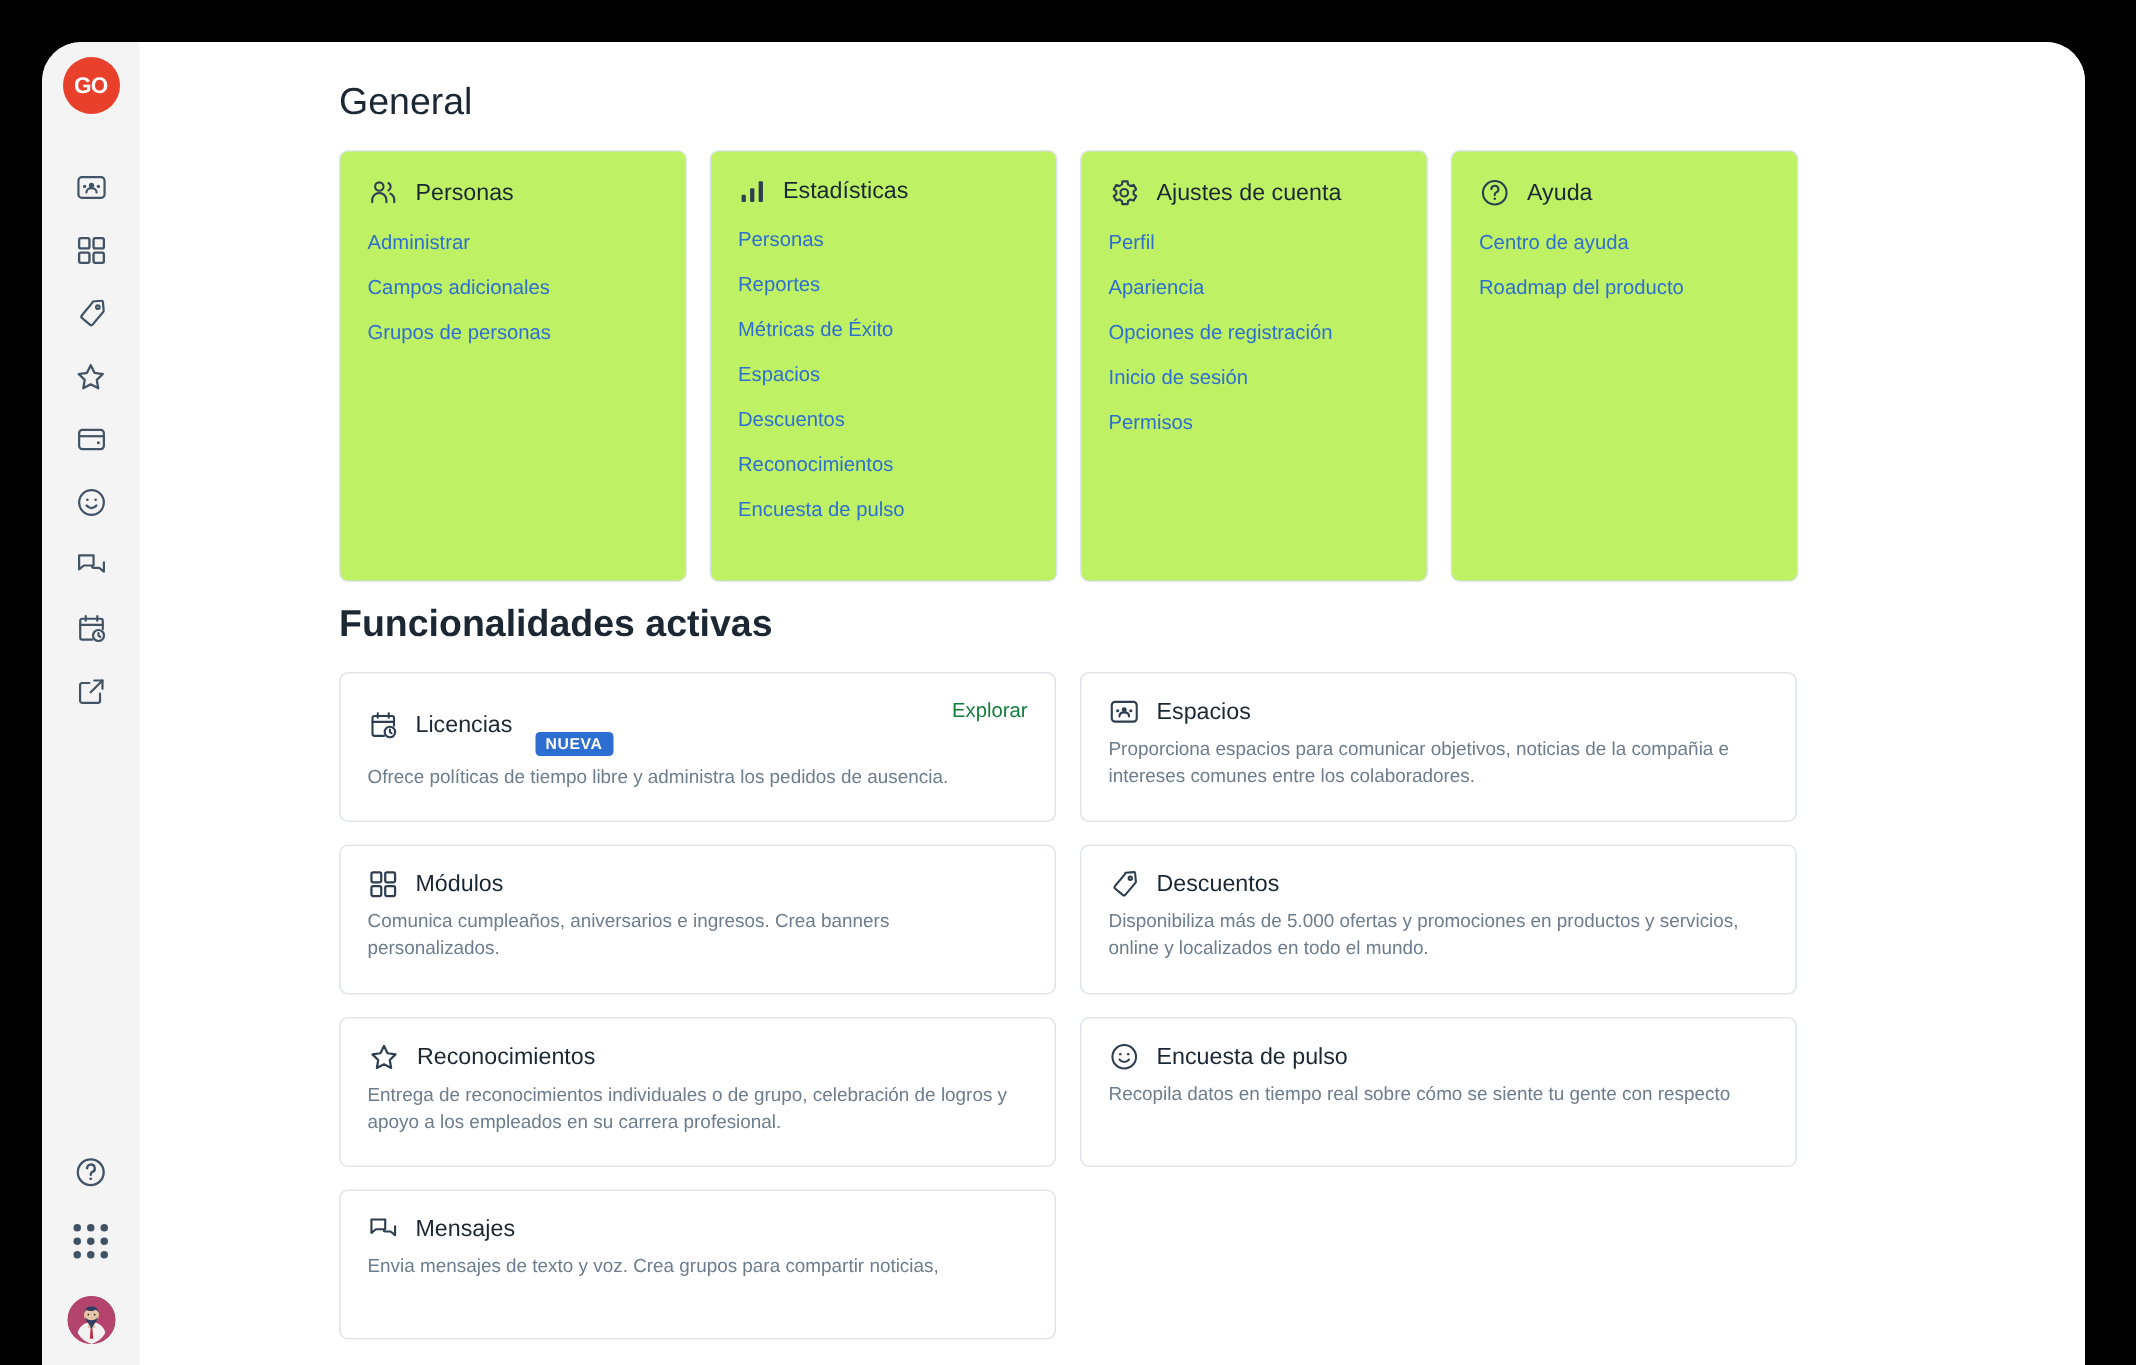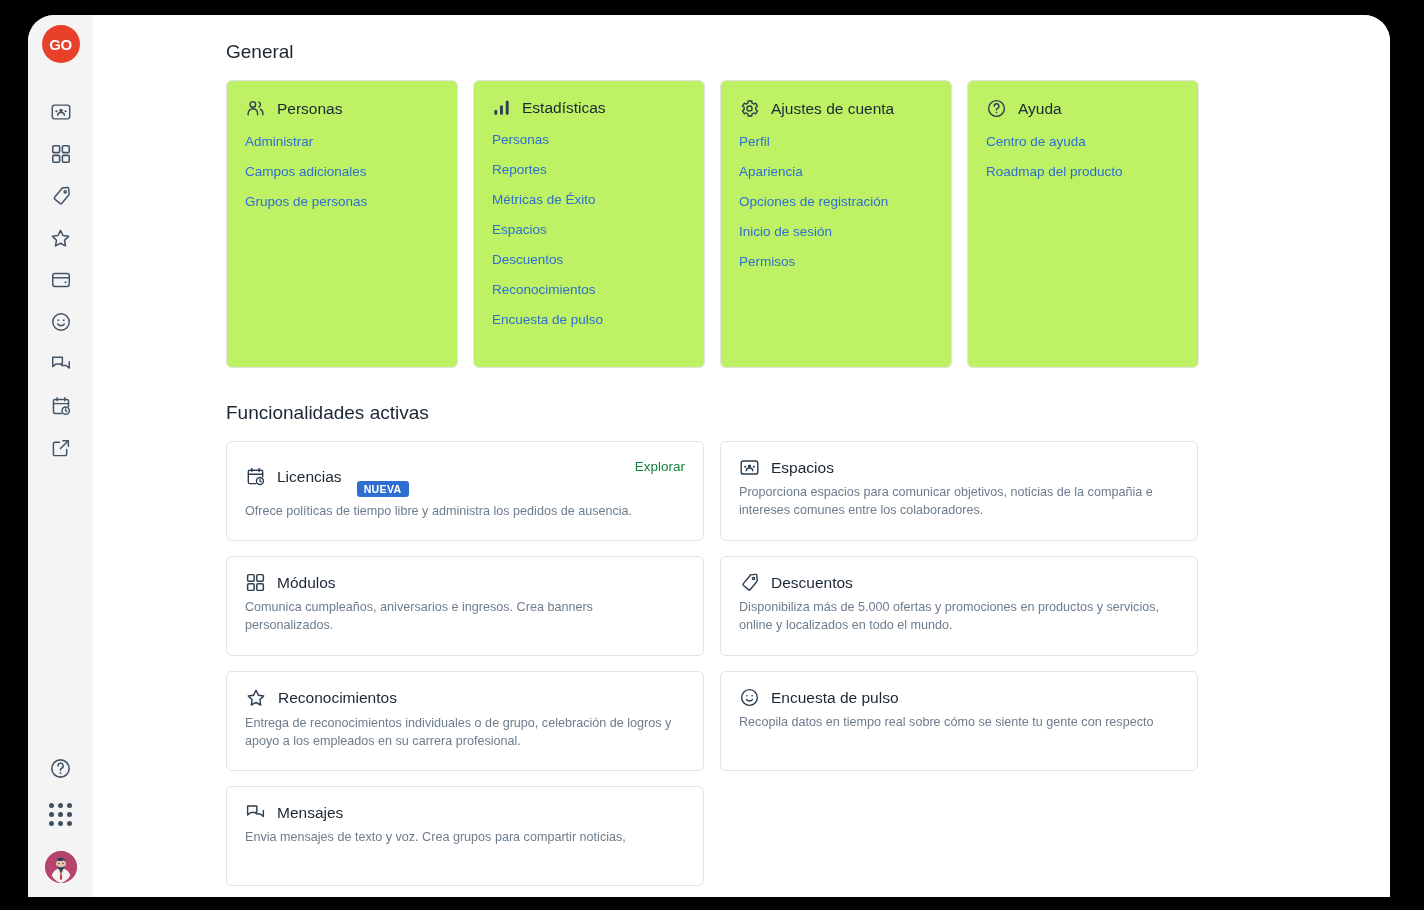--- a/index.html
+++ b/index.html
@@ -5,21 +5,21 @@
   * { box-sizing: border-box; margin: 0; padding: 0; }
   html, body {
     width: 1424px; height: 910px;
     background: #000;
     font-family: "Liberation Sans", sans-serif;
     overflow: hidden;
   }
 
   #app-window {
     position: absolute;
-    left: 28px; top: 15px;
+    left: 28px; top: 28px;
     width: 1362px; height: 882px;
     background: #ffffff;
     border-top-left-radius: 26px;
     border-top-right-radius: 26px;
     overflow: hidden;
     display: flex;
   }
 
   
   #sidebar {
@@ -80,26 +80,26 @@
 
   
   #main {
     flex: 1 1 auto;
     background: #ffffff;
     padding: 26px 36px 0 133px;
     overflow: hidden;
     position: relative;
   }
   .section-title {
-    font-size: 19px;
+    font-size: 25px;
     color: #1b2733;
     font-weight: 400;
     margin-bottom: 17px;
   }
-  #funcionalidades-title { margin-top: 34px; }
+  #funcionalidades-title { margin-top: 14px; font-weight: bold; }
 
   
   #general-grid {
     display: grid;
     grid-template-columns: repeat(4, 232px);
     gap: 15px;
   }
   .gen-card {
     border: 1px solid #dfe4e9;
     border-radius: 6px;

